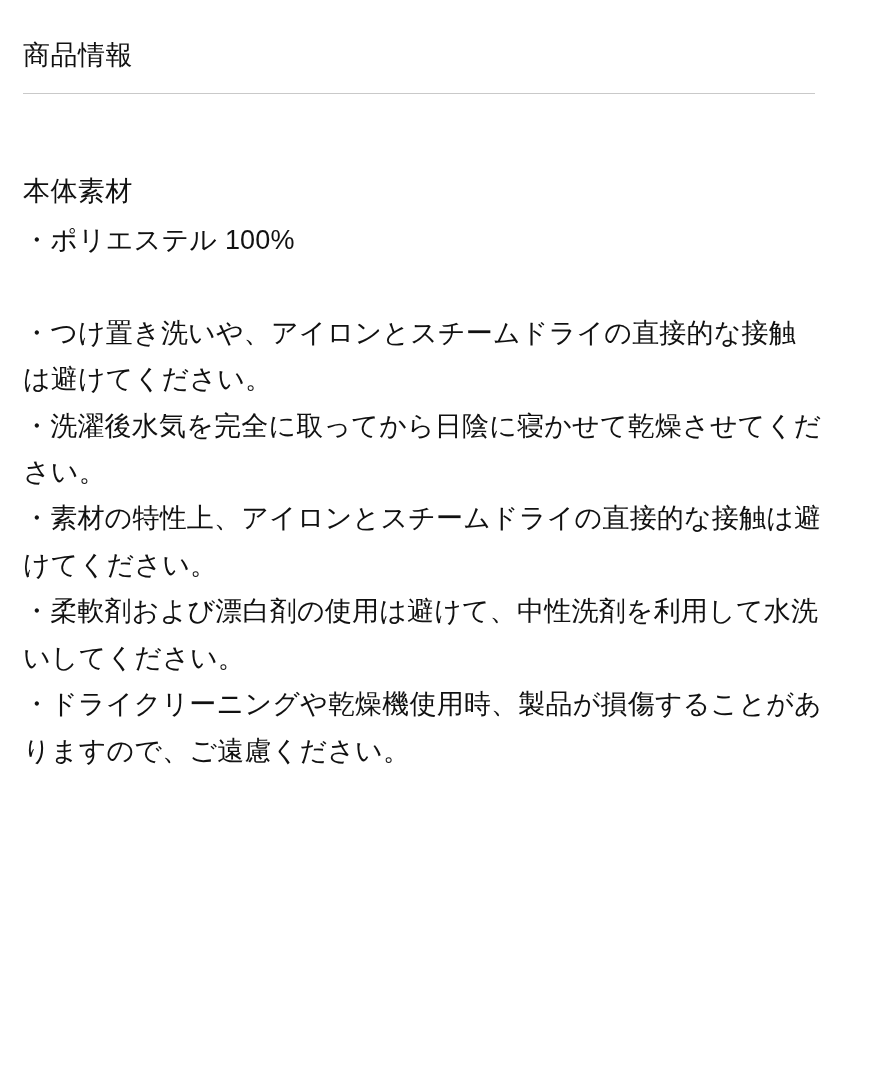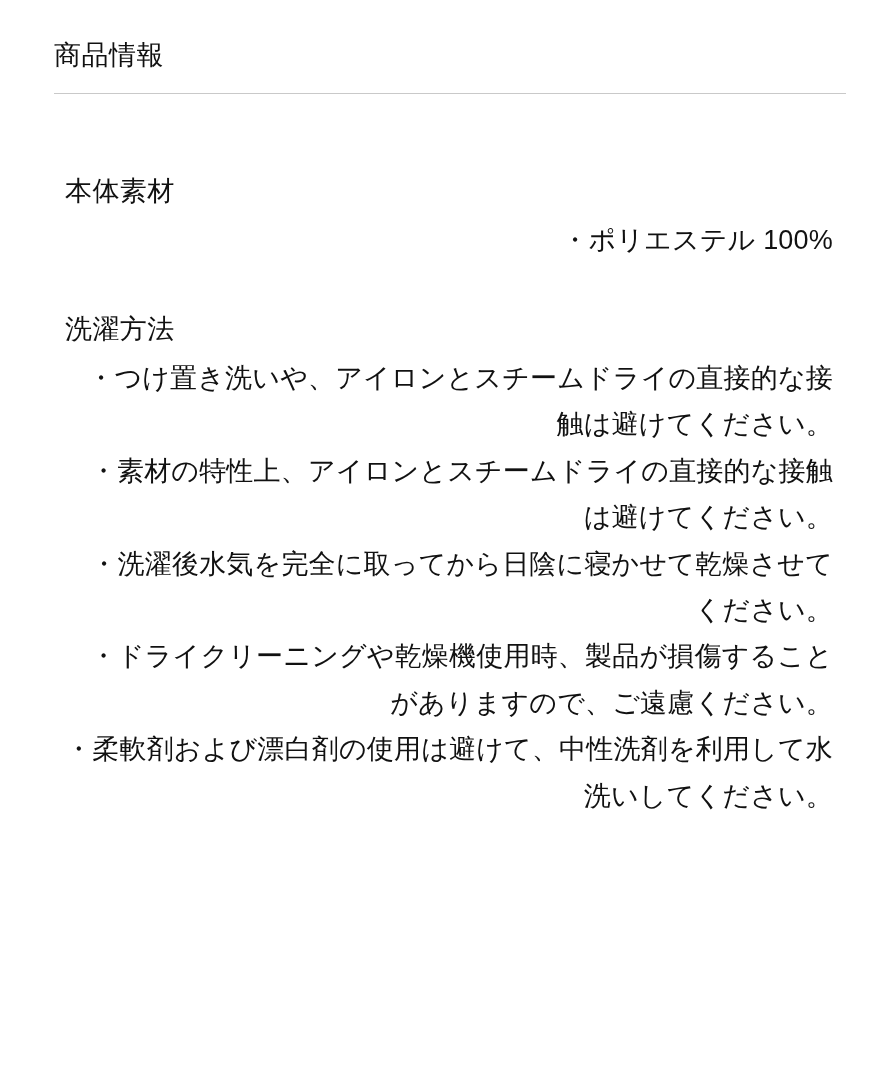--- a/index.html
+++ b/index.html
@@ -11,41 +11,40 @@
     width: 873px;
     height: 1080px;
     font-family: "Liberation Sans", "DejaVu Sans", sans-serif;
     color: #1a1a1a;
     -webkit-font-smoothing: antialiased;
   }
   .page {
     box-sizing: border-box;
     width: 873px;
     height: 1080px;
-    padding: 38px 40px 0 54px;
+    padding: 38px 40px 0 23px;
     background: #ffffff;
     overflow: hidden;
   }
   .section-title {
     font-size: 27px;
     line-height: 1.3;
     font-weight: 400;
     letter-spacing: 0.5px;
     color: #111111;
     margin: 0 0 20px 0;
   }
   .divider {
     height: 1px;
     background: #c9c9c9;
     width: 792px;
     margin: 0 0 0 0;
   }
   .block {
     margin-top: 0;
-    margin-left: 11px;
   }
   .block.first {
     margin-top: 78px;
   }
   .block.next {
     margin-top: 46px;
   }
   .block-heading {
     font-size: 27px;
     line-height: 1.45;
@@ -57,42 +56,40 @@
   .block-line {
     font-size: 27px;
     line-height: 1.72;
     font-weight: 400;
     letter-spacing: 0.2px;
     color: #111111;
     margin: 0;
     text-indent: 0;
     padding-left: 0;
     max-width: 800px;
-    text-align: right;
   }
   .block-line + .block-line {
     margin-top: 0;
   }
 </style>
 </head>
 <body>
 
 <div class="page">
 
   <h1 class="section-title">商品情報</h1>
 
   <div class="divider"></div>
 
   <div class="block first">
     <div class="block-heading">本体素材</div>
     <p class="block-line">・ポリエステル 100%</p>
   </div>
 
   <div class="block next">
-    <div class="block-heading">洗濯方法</div>
     <p class="block-line">・つけ置き洗いや、アイロンとスチームドライの直接的な接触は避けてください。</p>
+    <p class="block-line">・洗濯後水気を完全に取ってから日陰に寝かせて乾燥させてください。</p>
     <p class="block-line">・素材の特性上、アイロンとスチームドライの直接的な接触は避けてください。</p>
-    <p class="block-line">・洗濯後水気を完全に取ってから日陰に寝かせて乾燥させてください。</p>
+    <p class="block-line">・柔軟剤および漂白剤の使用は避けて、中性洗剤を利用して水洗いしてください。</p>
     <p class="block-line">・ドライクリーニングや乾燥機使用時、製品が損傷することがありますので、ご遠慮ください。</p>
-    <p class="block-line">・柔軟剤および漂白剤の使用は避けて、中性洗剤を利用して水洗いしてください。</p>
   </div>
 
 </div>
 
 </body></html>

